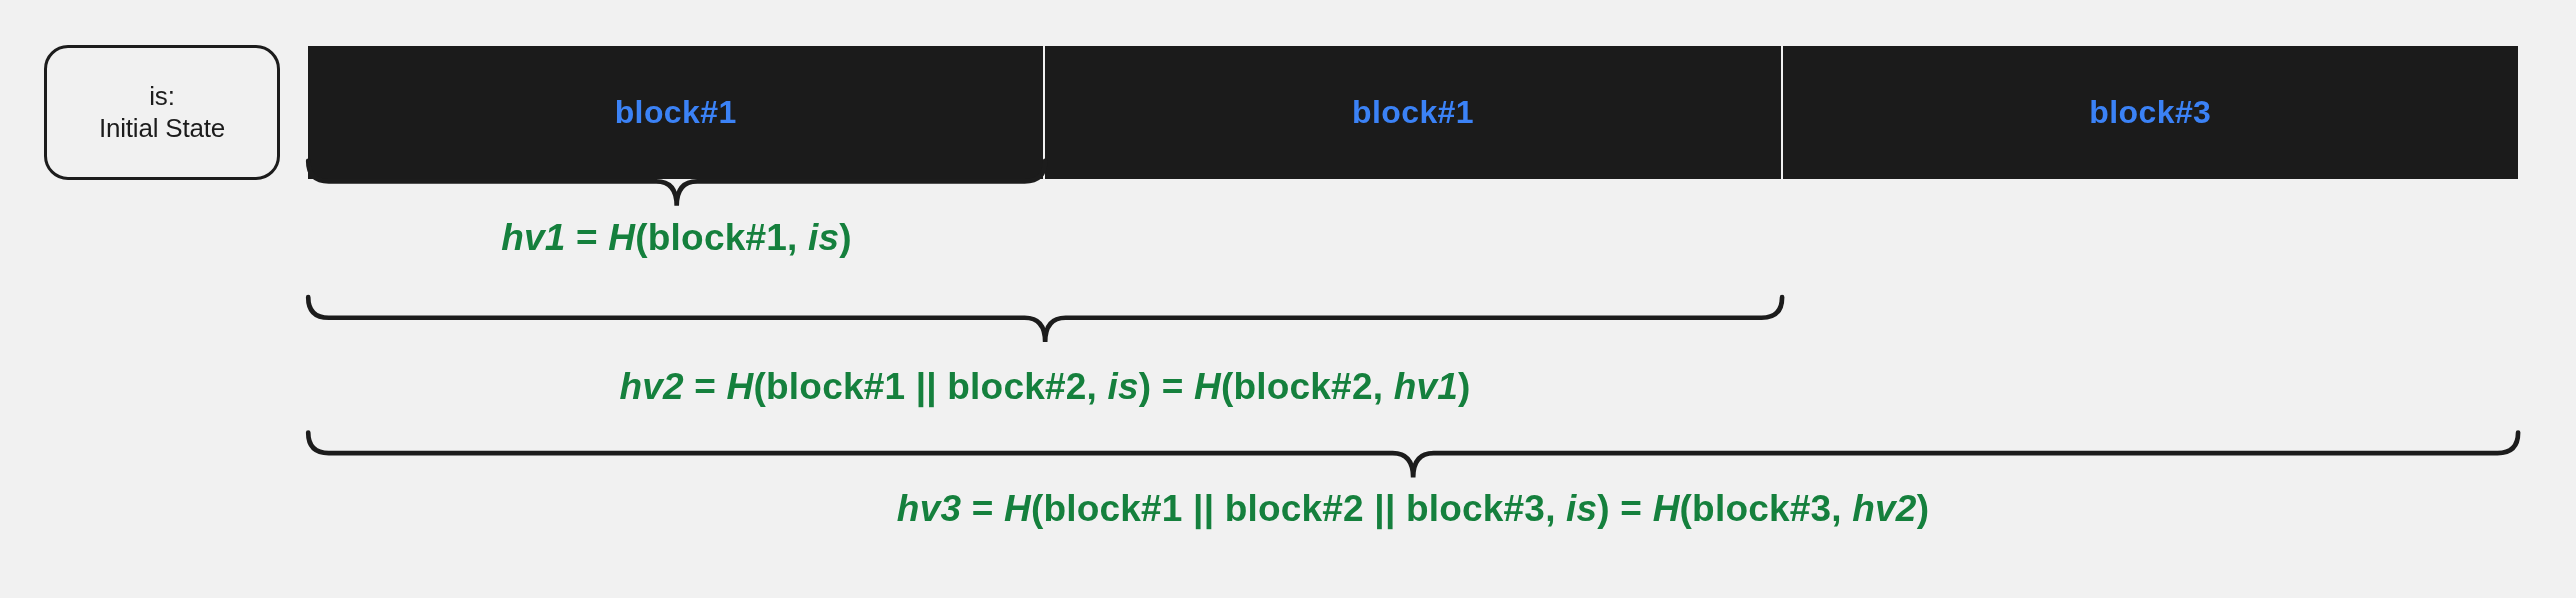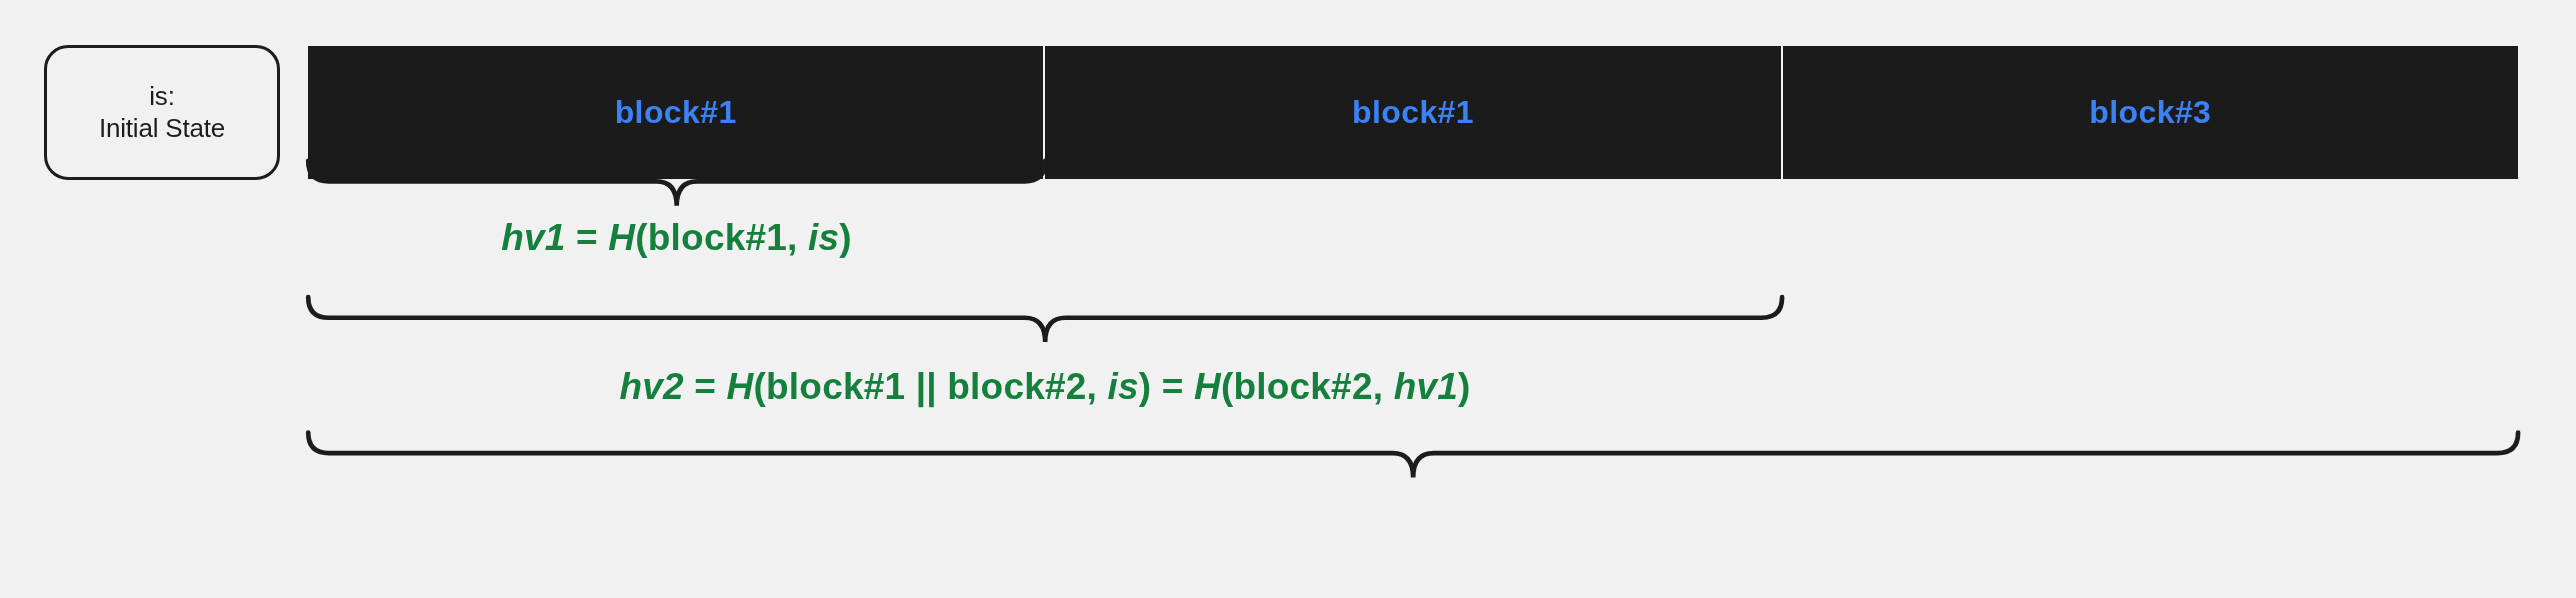--- a/index.html
+++ b/index.html
@@ -125,15 +125,16 @@
       </svg>
   </div>
   <div class="brace">
     <svg id="svg-brace-2" width="2576" height="599" viewBox="0 0 2758 641">
         <path d="M 330 463 Q 330 485 352 485 L 1491 485 Q 1513 485 1513 511 Q 1513 485 1535 485 L 2674 485 Q 2696 485 2696 463" fill="none" stroke="#1c1c1c" stroke-width="5" stroke-linecap="round"></path>
       </svg>
   </div>
 
   <div class="formula" id="formula-1"><span class="it">hv1</span><span class="up"> = </span><span class="it">H</span><span class="up">(block#1, </span><span class="it">is</span><span class="up">)</span></div>
   <div class="formula" id="formula-2"><span class="it">hv2</span><span class="up"> = </span><span class="it">H</span><span class="up">(block#1 || block#2, </span><span class="it">is</span><span class="up">) = </span><span class="it">H</span><span class="up">(block#2, </span><span class="it">hv1</span><span class="up">)</span></div>
+  <div class="formula" id="formula-3"><span class="it">hv3</span><span class="up"> = </span><span class="it">H</span><span class="up">(block#1 || block#2 || block#3, </span><span class="it">is</span><span class="up">) = </span><span class="it">H</span><span class="up">(block#3, </span><span class="it">hv2</span><span class="up">)</span></div>
 
 </div>
 
 
 </body></html>

